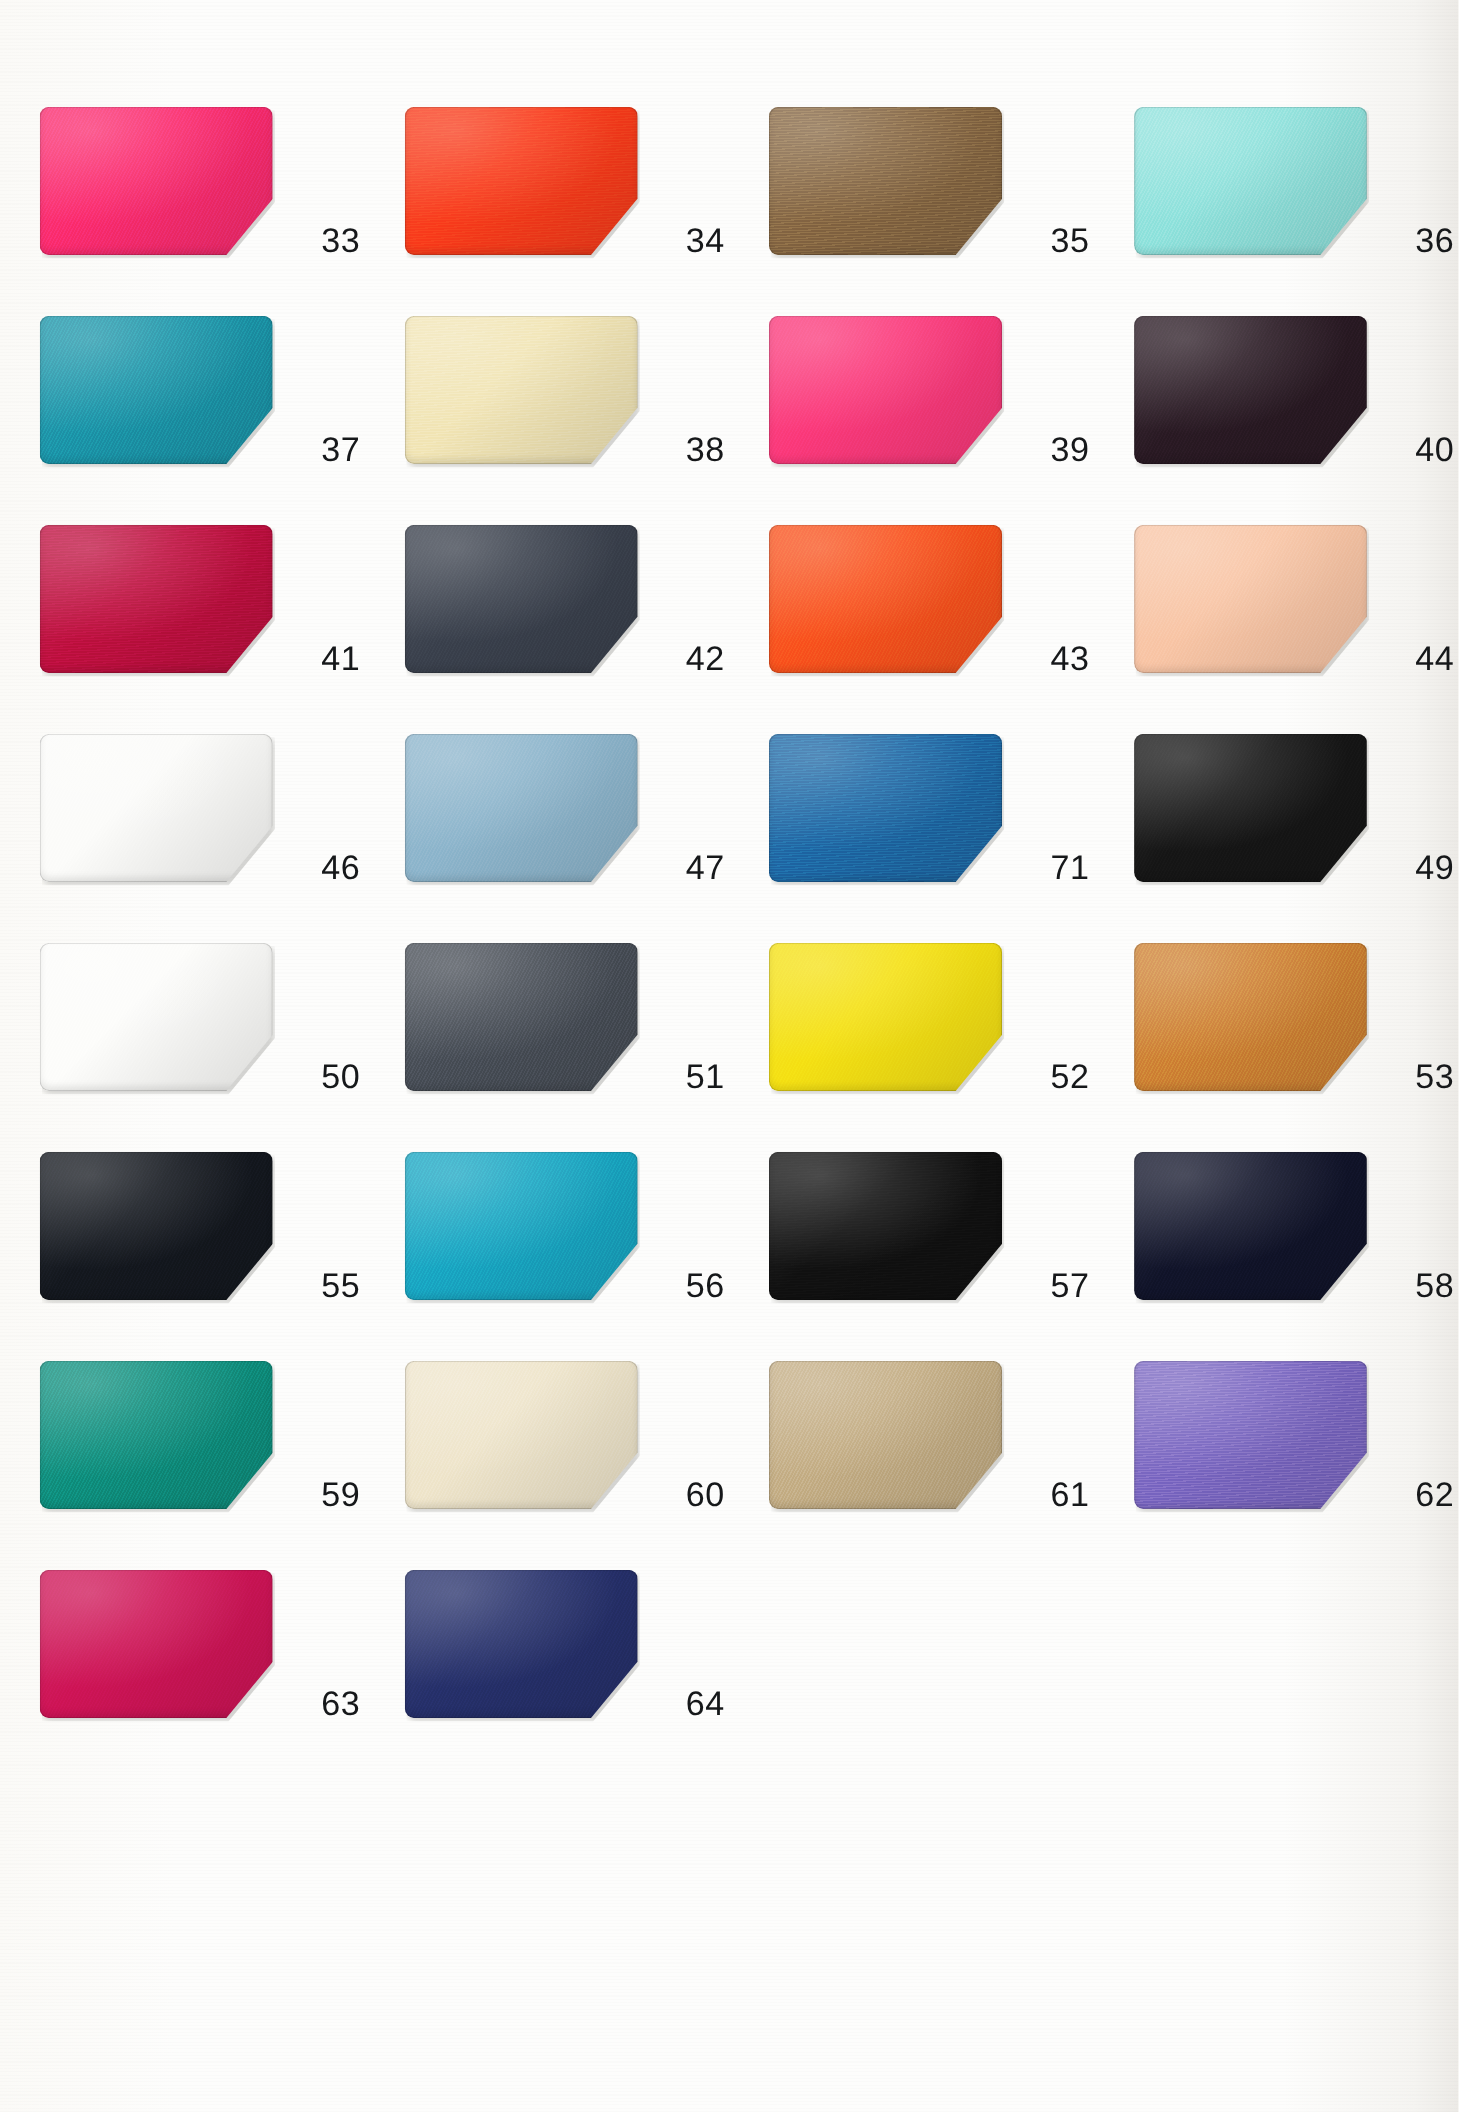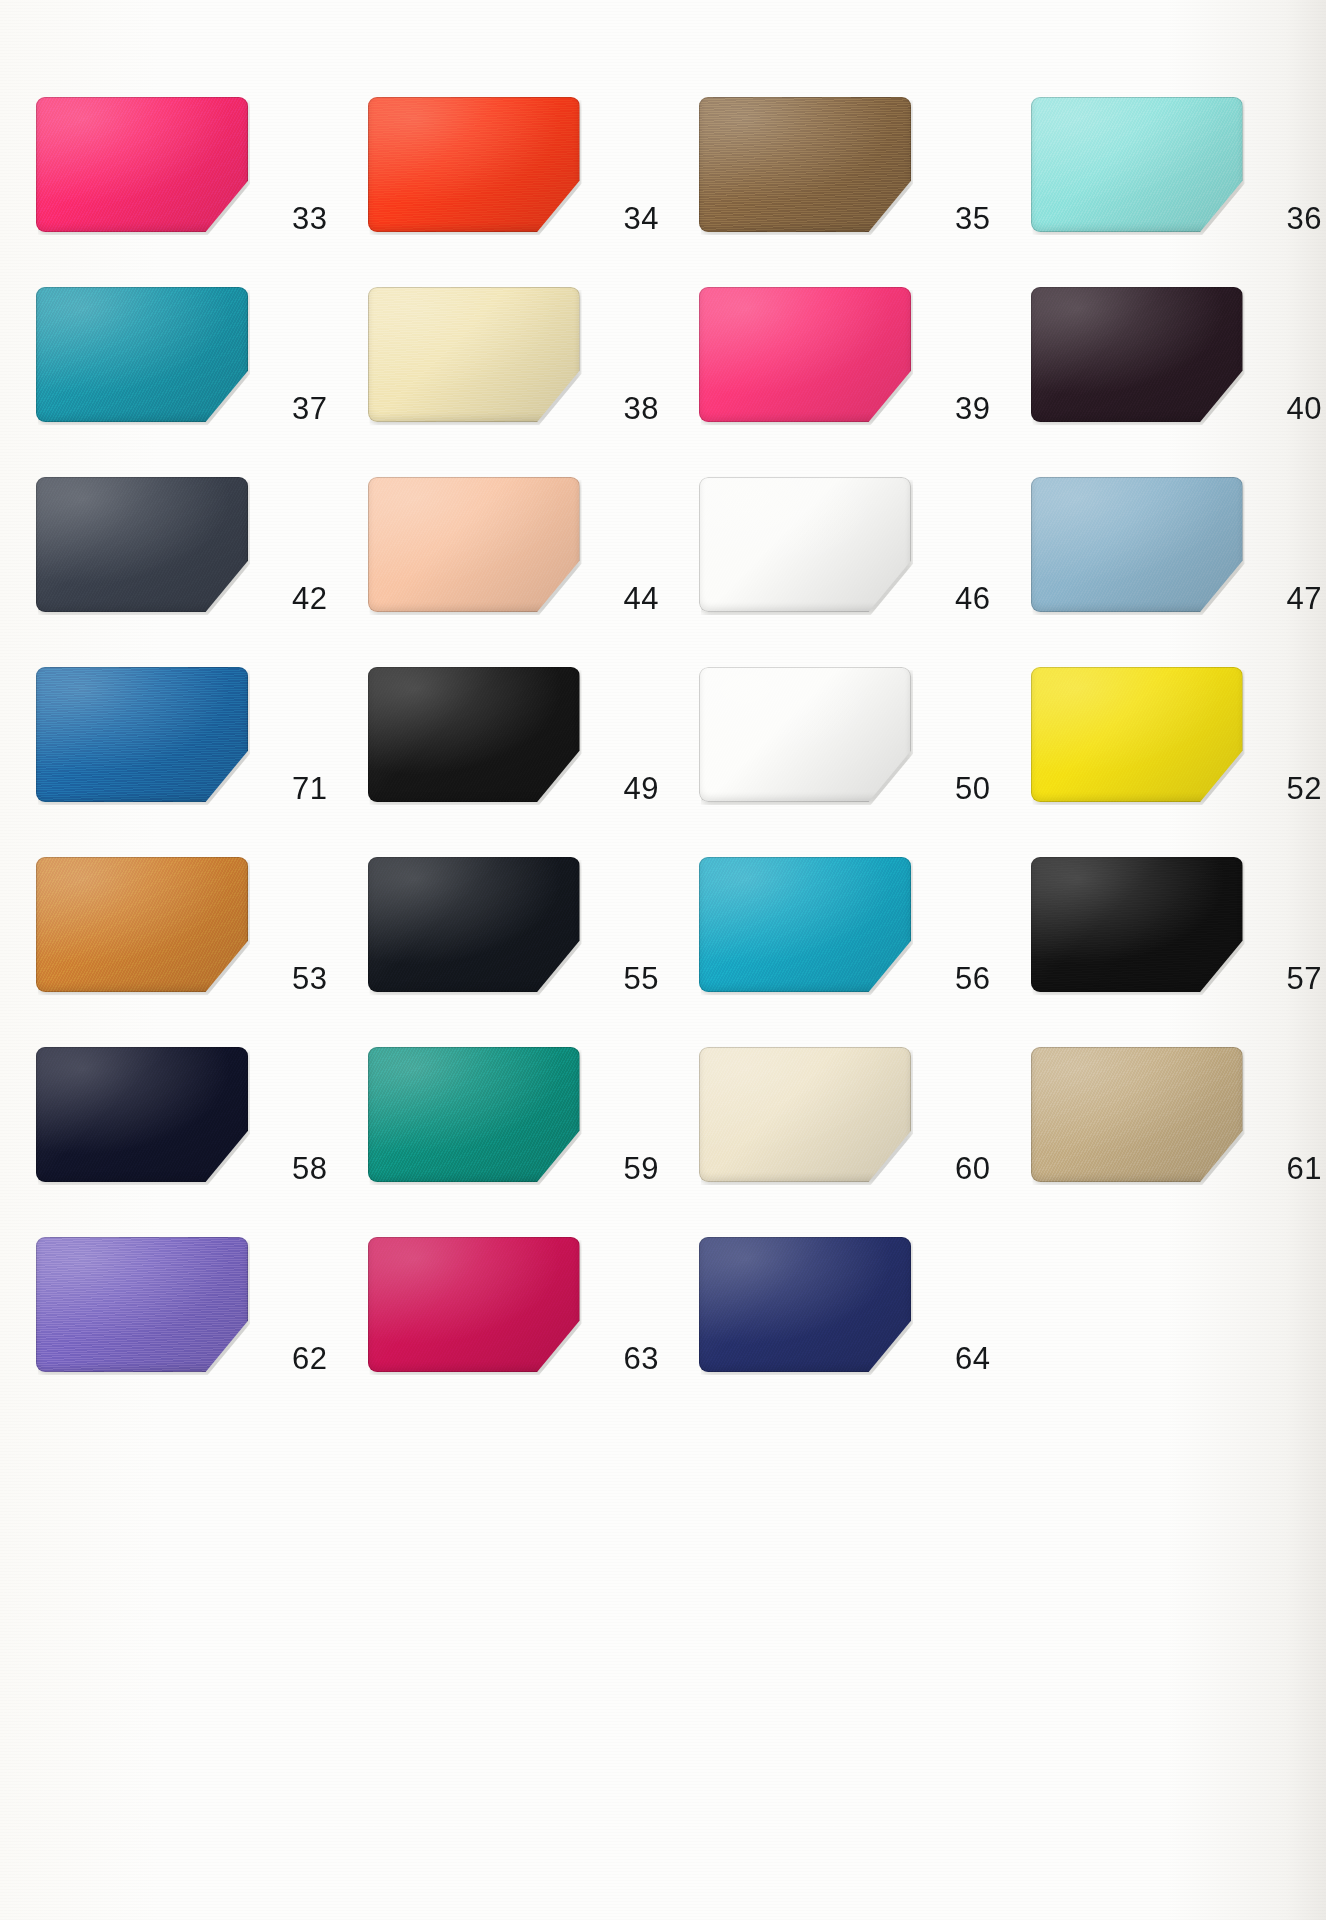--- a/index.html
+++ b/index.html
@@ -219,32 +219,56 @@
           <div class="twill"></div>
           <div class="shade"></div>
           <div class="rim"></div>
         </div>
         <div class="num">40</div>
       </div>
     </div>
     <div class="cell">
       <div class="swatch-wrap">
         <div class="swatch-shadow"></div>
+        <div class="swatch rib">
+          <div class="base" style="background: rgb(191, 16, 64);"></div>
+          <div class="twill"></div>
+          <div class="shade"></div>
+          <div class="rim"></div>
+        </div>
+        <div class="num">41</div>
+      </div>
+    </div>
+    <div class="cell">
+      <div class="swatch-wrap">
+        <div class="swatch-shadow"></div>
         <div class="swatch soft">
           <div class="base" style="background: rgb(59, 65, 77);"></div>
           <div class="twill"></div>
           <div class="shade"></div>
           <div class="rim"></div>
         </div>
         <div class="num">42</div>
       </div>
     </div>
     <div class="cell">
       <div class="swatch-wrap">
         <div class="swatch-shadow"></div>
+        <div class="swatch">
+          <div class="base" style="background: rgb(249, 84, 30);"></div>
+          <div class="twill"></div>
+          <div class="shade"></div>
+          <div class="rim"></div>
+        </div>
+        <div class="num">43</div>
+      </div>
+    </div>
+    <div class="cell">
+      <div class="swatch-wrap">
+        <div class="swatch-shadow"></div>
         <div class="swatch soft">
           <div class="base" style="background: rgb(249, 198, 167);"></div>
           <div class="twill"></div>
           <div class="shade"></div>
           <div class="rim"></div>
         </div>
         <div class="num">44</div>
       </div>
     </div>
     <div class="cell">
@@ -304,20 +328,32 @@
           <div class="shade"></div>
           <div class="rim"></div>
         </div>
         <div class="num">50</div>
       </div>
     </div>
     <div class="cell">
       <div class="swatch-wrap">
         <div class="swatch-shadow"></div>
         <div class="swatch">
+          <div class="base" style="background: rgb(74, 80, 89);"></div>
+          <div class="twill"></div>
+          <div class="shade"></div>
+          <div class="rim"></div>
+        </div>
+        <div class="num">51</div>
+      </div>
+    </div>
+    <div class="cell">
+      <div class="swatch-wrap">
+        <div class="swatch-shadow"></div>
+        <div class="swatch">
           <div class="base" style="background: rgb(245, 225, 20);"></div>
           <div class="twill"></div>
           <div class="shade"></div>
           <div class="rim"></div>
         </div>
         <div class="num">52</div>
       </div>
     </div>
     <div class="cell">
       <div class="swatch-wrap">

